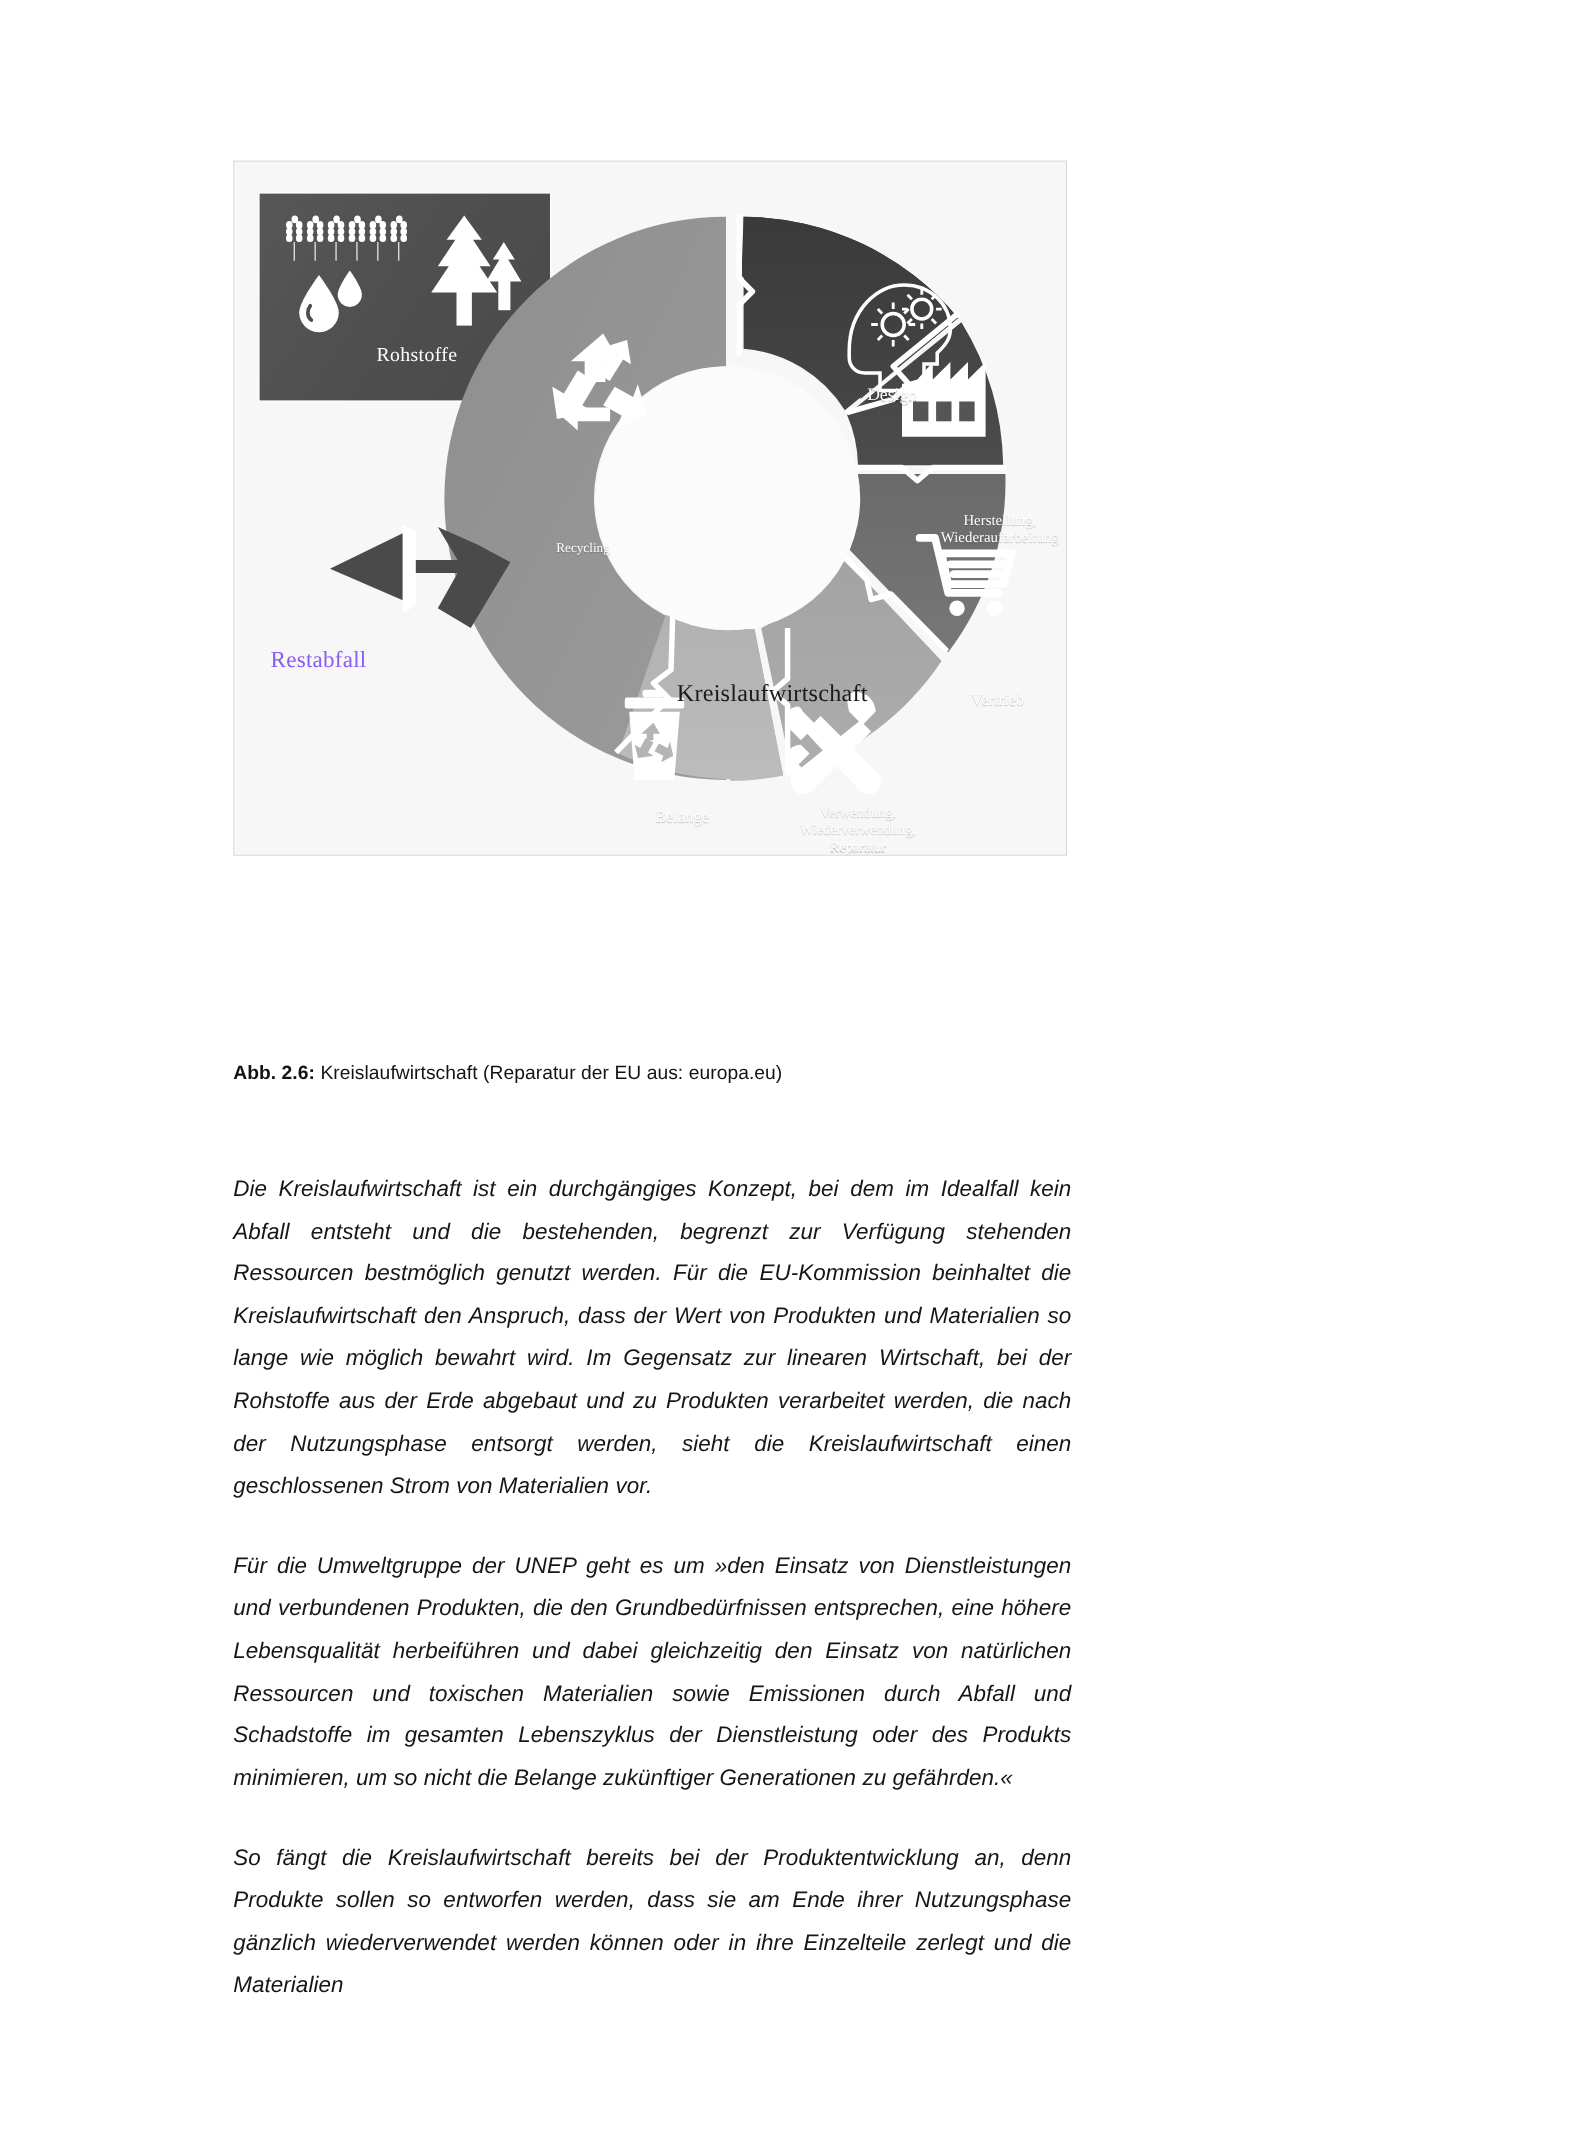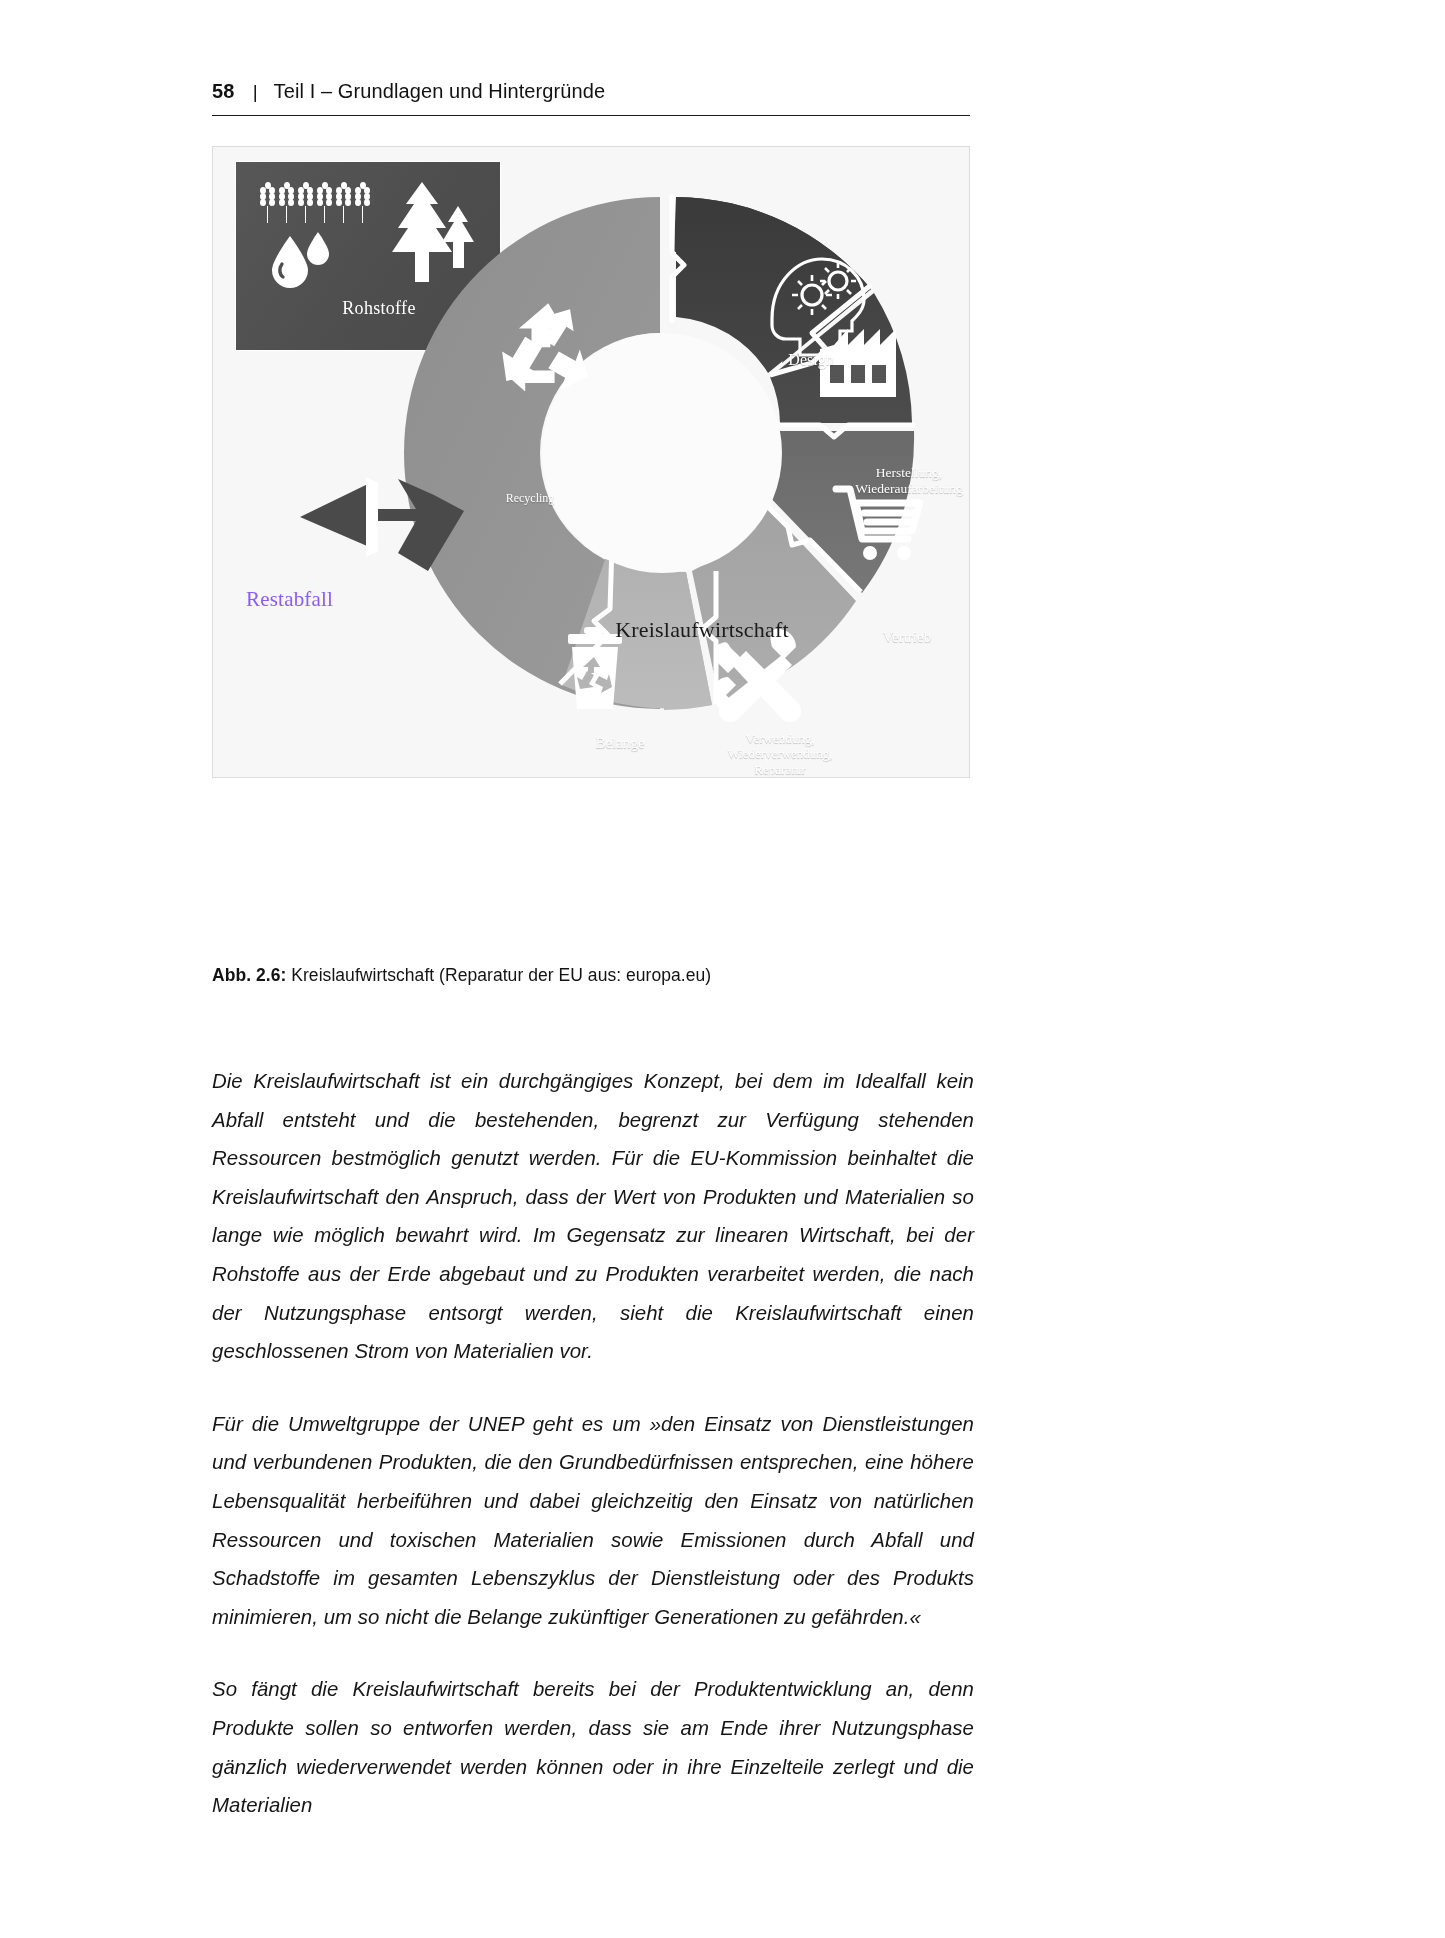--- a/index.html
+++ b/index.html
@@ -60,21 +60,21 @@
   }
   .fig-inner {
     position: absolute;
     inset: 10px 9px 9px 11px;
     background: #f7f7f7;
   }
 
   
   .rohstoffe-block {
     position: absolute;
-    left: 12px; top: 5px;
+    left: 12px; top: 19px;
     width: 264px; height: 188px;
     background: linear-gradient(125deg, #575757 0%, #4e4e4e 55%, #4a4a4a 100%);
     box-shadow: 0 0 0 1px #ffffff;
   }
   .rohstoffe-icons {
     position: absolute;
     left: 18px; top: 16px;
     width: 230px; height: 112px;
   }
   .wheat-row {
@@ -193,25 +193,20 @@
     -webkit-hyphens: none;
     hyphens: none;
   }
   .body-col p:last-child { margin-bottom: 0; }
 </style>
 </head>
 <body>
 
 <div class="page">
 
-  <div class="runhead">
-    <span class="folio">58</span>
-    <span class="sep">|</span>
-    <span class="rh-title">Teil I – Grundlagen und Hintergründe</span>
-  </div>
 
   <div class="figure-box">
     <div class="fig-inner">
 
       <div class="rohstoffe-block">
         <div class="rohstoffe-icons">
           <div class="wheat-row">
             <div class="wheat">
                 <div class="grains">
                   <i></i>

